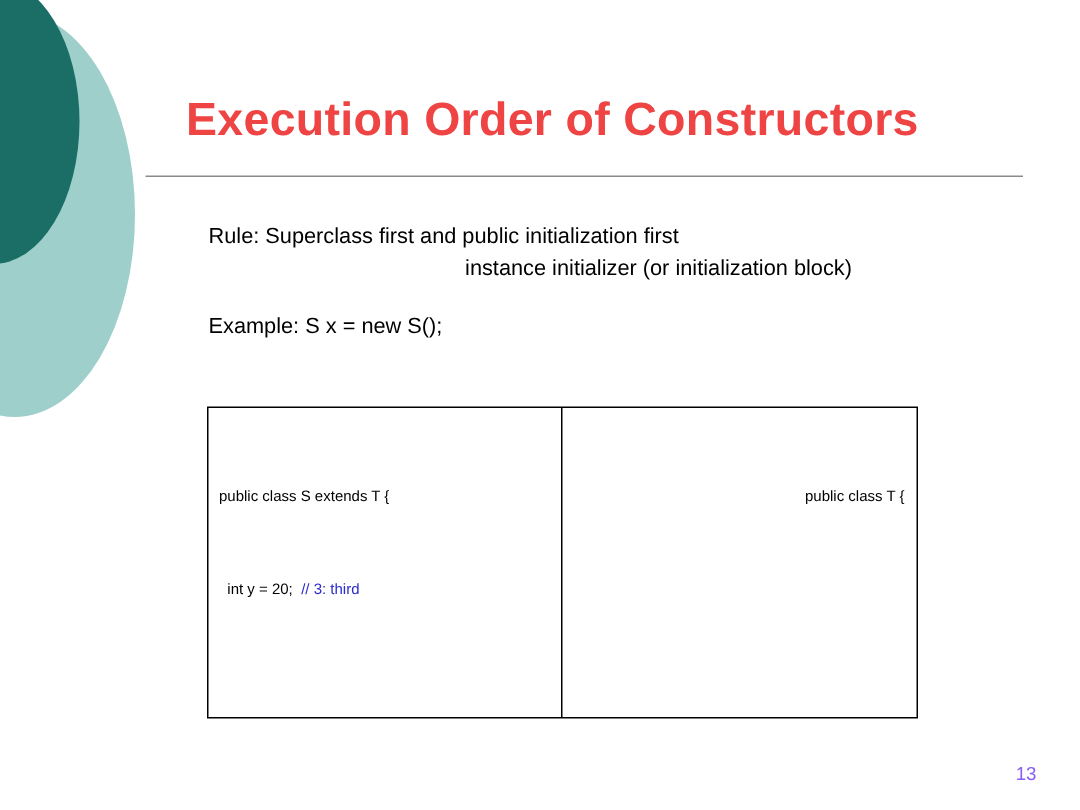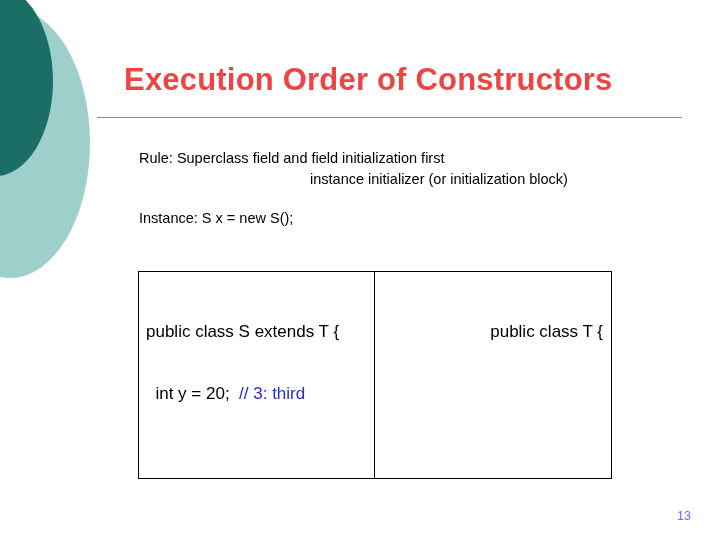--- a/index.html
+++ b/index.html
@@ -92,21 +92,21 @@
     height: 208px;
     border: 1px solid #000000;
     box-sizing: border-box;
     display: flex;
     z-index: 5;
     background: #ffffff;
   }
   .code-cell {
     box-sizing: border-box;
     padding: 9px 8px 0 7px;
-    font-size: 17px;
+    font-size: 10px;
     line-height: 20.5px;
     color: #000000;
     white-space: pre;
     overflow: hidden;
   }
   .code-cell.left {
     width: 236px;
     border-right: 1px solid #000000;
   }
   .code-cell.right {
@@ -132,24 +132,24 @@
 
 <div class="slide">
 
   <div class="deco-light"></div>
   <div class="deco-dark"></div>
 
   <div class="title">Execution Order of Constructors</div>
   <div class="title-rule"></div>
 
   <div class="body-text">
-    <div class="body-line">Rule: Superclass field and field initialization first</div>
+    <div class="body-line">Rule: Superclass first and public initialization first</div>
     <div class="body-line indent2">instance initializer (or initialization block)</div>
     <div class="spacer"></div>
-    <div class="body-line">Instance: S x = new S();</div>
+    <div class="body-line">Example: S x = new S();</div>
   </div>
 
   <div class="code-table">
     <div class="code-cell left">
       <div><span>public class S extends T {</span><span class="cmt"></span></div>
       <div><span>  int y = 20;  </span><span class="cmt">// 3: third</span></div>
       <div><span></span><span class="cmt"></span>&nbsp;</div>
       
       
       

